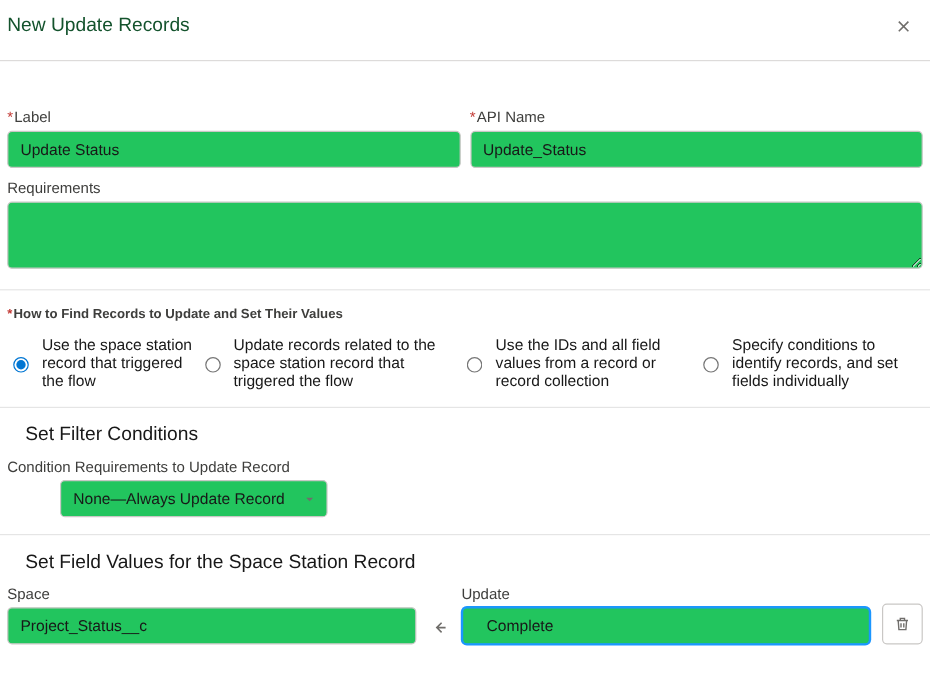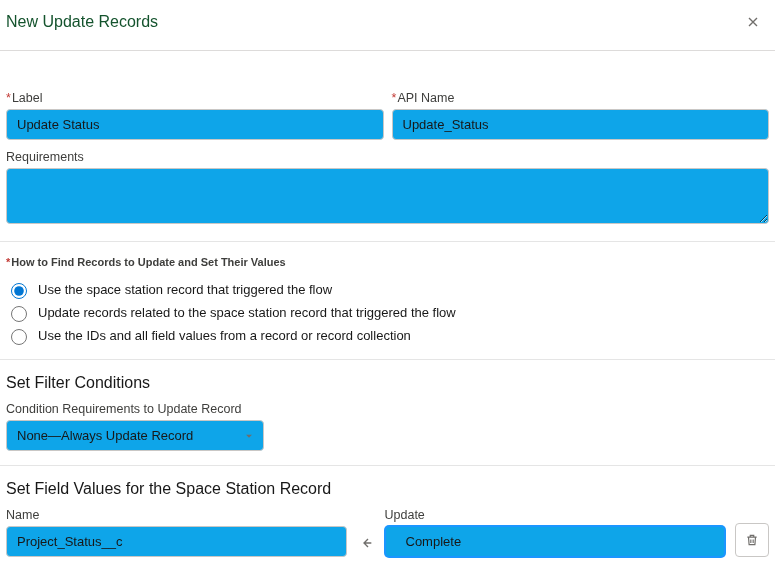--- a/index.html
+++ b/index.html
@@ -55,51 +55,51 @@
   }
   .req { color: #c23934; margin-right:1px; }
   .input, .select-visual, .textarea {
     width: 100%;
     border: 1px solid #c9c7c5;
     border-radius: 4px;
     padding: 7px 10px;
     font-size: 13px;
     font-family: inherit;
     color: #181818;
-    background:#0ea5e9;
+    background:#22c55e;
   }
   .textarea { height: 56px; resize: both; }
   .section-divider {
     border: none;
     border-top: 1px solid #e5e5e5;
     margin: 14px -6px 14px -6px;
   }
   .section-label {
     font-weight:700;
     font-size:11px;
     color:#3e3e3c;
     margin-bottom:12px;
   }
-  .radio-group { display:flex; flex-direction:column; gap:4px; margin-bottom:4px; }
+  .radio-group { display:flex; flex-direction:row; gap:4px; margin-bottom:4px; }
   .radio-opt { display:flex; align-items:center; gap:8px; cursor:pointer; }
   .radio-opt input { width:16px; height:16px; accent-color:#0176d3; }
   .radio-opt span { font-size:13px; color:#181818; }
   .section-title {
     font-size: 16px;
     font-weight: 400;
     color: #181818;
-    margin: 0 0 10px 0;
+    margin: 0 0 10px 15px;
   }
   .small-label {
     font-size:12.5px;
     color:#3e3e3c;
     margin-bottom:4px;
     display:block;
   }
-  .select-wrap { position:relative; width:258px; }
+  .select-wrap { position:relative; width:223px;margin-left:44px; }
   .select-visual {
     padding-right: 30px;
     cursor:pointer;
     user-select:none;
   }
   .select-caret {
     position:absolute;
     right:8px; top:50%;
     transform:translateY(-50%);
     width:14px; height:14px;
@@ -176,40 +176,44 @@
       <span>Use the space station record that triggered the flow</span>
     </label>
     <label class="radio-opt">
       <input type="radio" name="findopt" style="">
       <span>Update records related to the space station record that triggered the flow</span>
     </label>
     <label class="radio-opt">
       <input type="radio" name="findopt" style="">
       <span>Use the IDs and all field values from a record or record collection</span>
     </label>
+    <label class="radio-opt">
+      <input type="radio" name="findopt" style="">
+      <span>Specify conditions to identify records, and set fields individually</span>
+    </label>
   </div>
 
   <hr class="section-divider">
 
   <div class="section-title">Set Filter Conditions</div>
   <label class="small-label">Condition Requirements to Update Record</label>
   <div class="select-wrap">
     <div class="select-visual">None—Always Update Record</div>
     <svg class="select-caret" viewBox="0 0 24 24" fill="currentColor">
         <path d="M7 10l5 5 5-5z"></path>
       </svg>
   </div>
 
   <hr class="section-divider">
 
   <div class="section-title">Set Field Values for the Space Station Record</div>
 
   <div class="field-row">
     <div class="field-col">
-      <label class="small-label">Name</label>
+      <label class="small-label">Space</label>
       <input class="input" value="Project_Status__c" style="">
     </div>
     <div class="arrow-slot">
       <svg viewBox="0 0 24 24" width="16" height="16" fill="none" stroke="currentColor" stroke-width="2">
           <path d="M15 6l-6 6 6 6M9 12h11"></path>
         </svg>
     </div>
     <div class="field-col">
       <label class="small-label">Update</label>
       <input class="input value-focus" value="Complete" style="">

